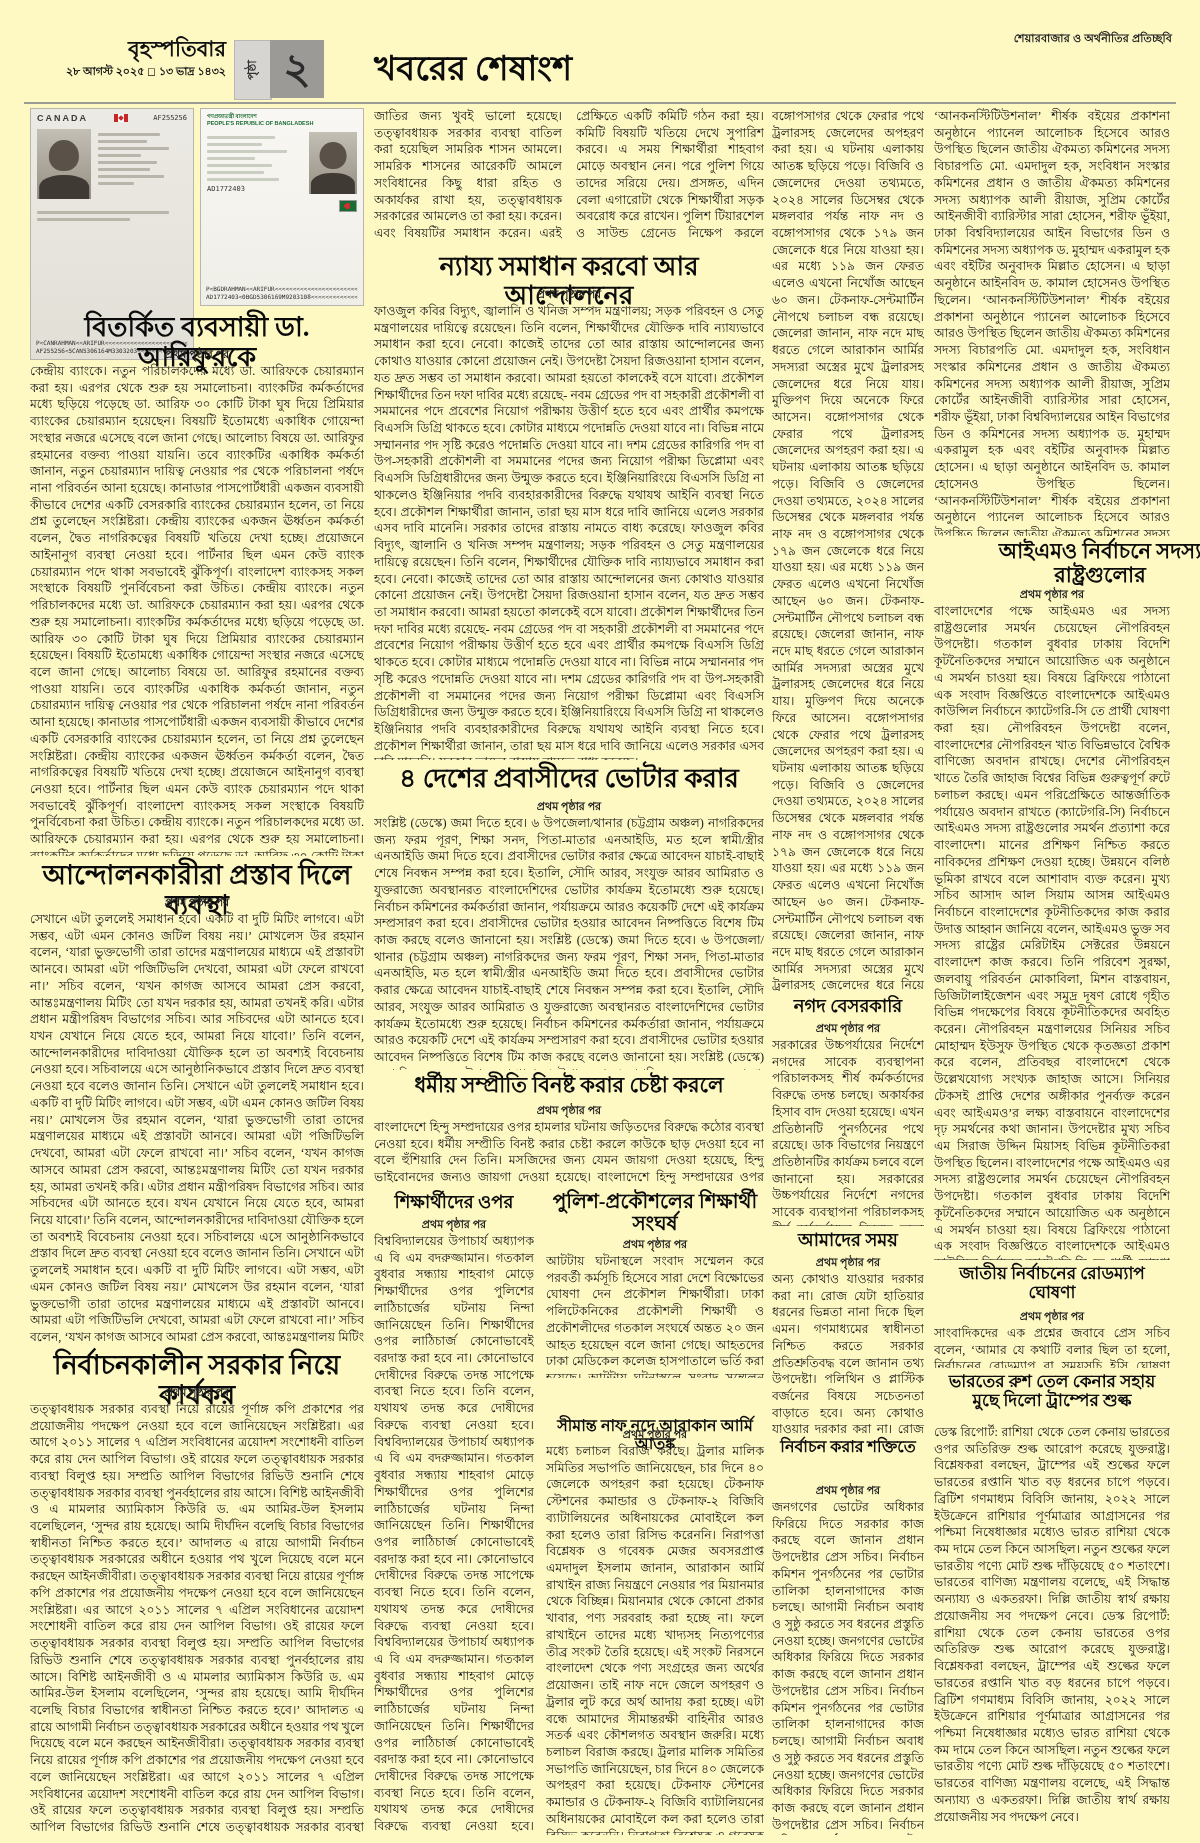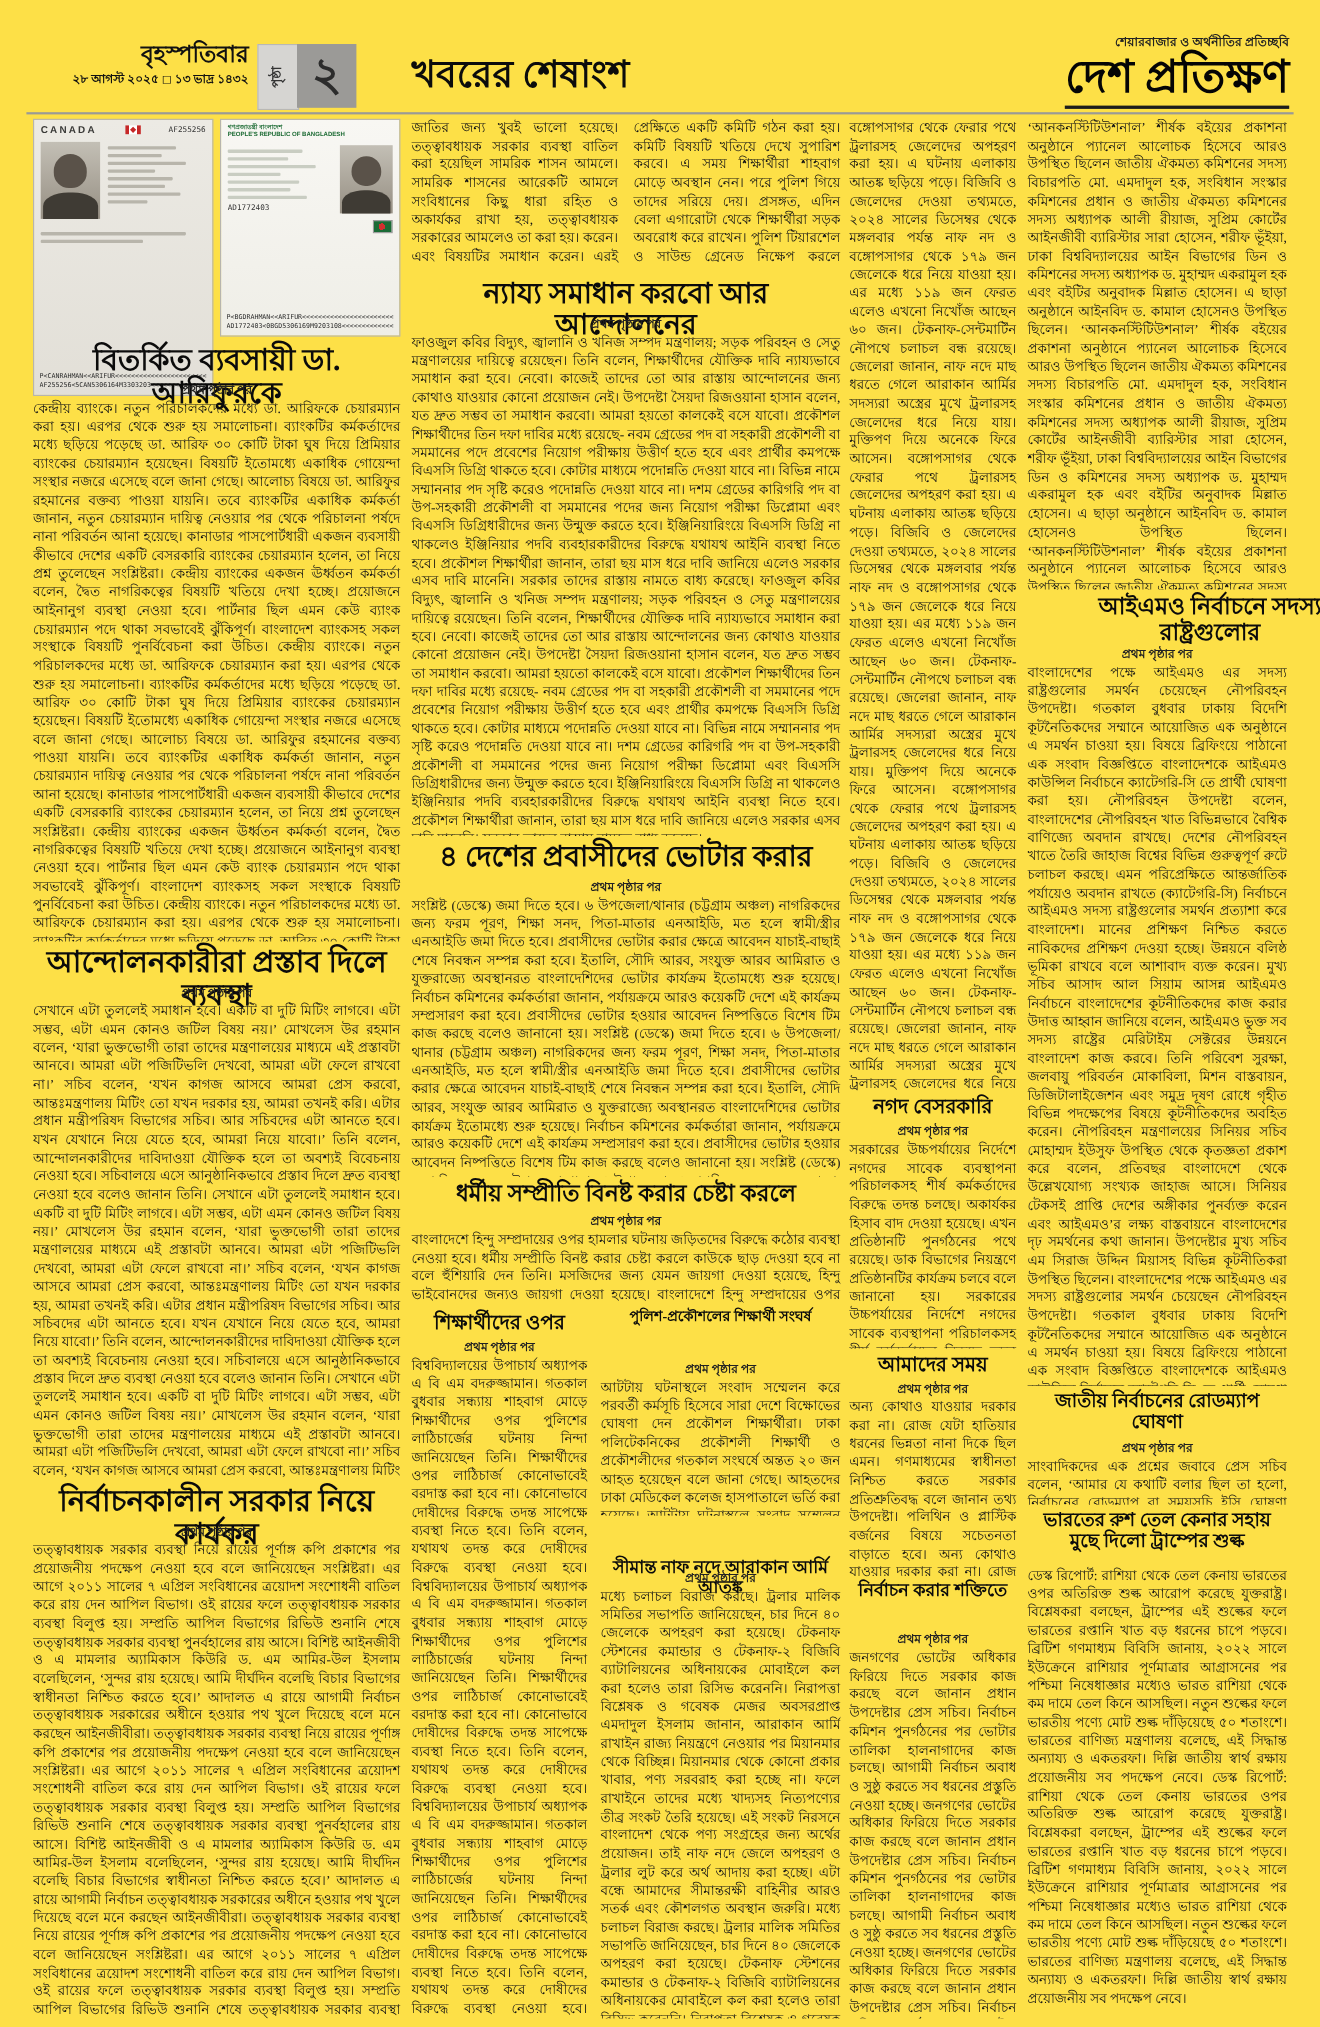--- a/index.html
+++ b/index.html
@@ -1,16 +1,16 @@
 <!DOCTYPE html>
 <html lang="bn"><head>
 <meta charset="utf-8">
 <style>
   html,body{margin:0;padding:0;background:#888;}
-  .page{position:relative;width:1200px;height:1843px;margin:0 auto;background:#fde047;
+  .page{position:relative;width:1200px;height:1843px;margin:0 auto;background:#fef9c3;
         font-family:"Liberation Serif","DejaVu Serif",serif;color:#111;overflow:hidden;}
   .abs{position:absolute;}
   
   .date-day{font-size:21px;font-weight:800;line-height:1.05;}
   .date-line{font-size:11px;font-weight:600;margin-top:3px;}
   .badge-a{background:#d6d5d2;border:1px solid #b9b8b4;display:flex;align-items:center;justify-content:center;}
   .badge-a span{transform:rotate(-90deg);font-size:12px;font-weight:800;color:#333;white-space:nowrap;}
   .badge-b{background:#9b9a97;display:flex;align-items:center;justify-content:center;}
   .badge-b span{font-size:42px;font-weight:800;color:#2c2c2c;line-height:1;}
   .section-title{font-size:34px;font-weight:800;color:#0c0c0c;line-height:1;}
@@ -59,21 +59,20 @@
     <span>পৃষ্ঠা</span>
   </div>
   <div class="abs badge-b" style="left:270px;top:40px;width:54px;height:58px;">
     <span>২</span>
   </div>
 
   <div class="abs section-title" style="left:352px;top:52px;margin-left:22px;">খবরের শেষাংশ</div>
 
   <div class="abs masthead" style="left:880px;top:30px;width:292px;">
     <div class="tag">শেয়ারবাজার ও অর্থনীতির প্রতিচ্ছবি</div>
-    <span class="title">দেশ প্রতিক্ষণ</span>
   </div>
 
   <div class="abs header-rule" style="left:24px;top:102px;width:1152px;"></div>
 
   <div class="abs pass pass-ca" style="left:30px;top:108px;width:164px;height:252px;">
     <div style="display:flex;justify-content:space-between;align-items:center;padding:4px 6px 0 6px;">
       <span class="head-en ca-country">CANADA</span>
       <span class="flag-ca"></span>
       <span class="ca-number">AF255256</span>
     </div>
@@ -146,21 +145,21 @@
   <div class="abs body-txt" style="left:374px;top:815px;width:390px;height:255px;">সংশ্লিষ্ট (ডেস্কে) জমা দিতে হবে। ৬ উপজেলা/থানার (চট্টগ্রাম অঞ্চল) নাগরিকদের জন্য ফরম পূরণ, শিক্ষা সনদ, পিতা-মাতার এনআইডি, মত হলে স্বামী/স্ত্রীর এনআইডি জমা দিতে হবে। প্রবাসীদের ভোটার করার ক্ষেত্রে আবেদন যাচাই-বাছাই শেষে নিবন্ধন সম্পন্ন করা হবে। ইতালি, সৌদি আরব, সংযুক্ত আরব আমিরাত ও যুক্তরাজ্যে অবস্থানরত বাংলাদেশিদের ভোটার কার্যক্রম ইতোমধ্যে শুরু হয়েছে। নির্বাচন কমিশনের কর্মকর্তারা জানান, পর্যায়ক্রমে আরও কয়েকটি দেশে এই কার্যক্রম সম্প্রসারণ করা হবে। প্রবাসীদের ভোটার হওয়ার আবেদন নিষ্পত্তিতে বিশেষ টিম কাজ করছে বলেও জানানো হয়। সংশ্লিষ্ট (ডেস্কে) জমা দিতে হবে। ৬ উপজেলা/থানার (চট্টগ্রাম অঞ্চল) নাগরিকদের জন্য ফরম পূরণ, শিক্ষা সনদ, পিতা-মাতার এনআইডি, মত হলে স্বামী/স্ত্রীর এনআইডি জমা দিতে হবে। প্রবাসীদের ভোটার করার ক্ষেত্রে আবেদন যাচাই-বাছাই শেষে নিবন্ধন সম্পন্ন করা হবে। ইতালি, সৌদি আরব, সংযুক্ত আরব আমিরাত ও যুক্তরাজ্যে অবস্থানরত বাংলাদেশিদের ভোটার কার্যক্রম ইতোমধ্যে শুরু হয়েছে। নির্বাচন কমিশনের কর্মকর্তারা জানান, পর্যায়ক্রমে আরও কয়েকটি দেশে এই কার্যক্রম সম্প্রসারণ করা হবে। প্রবাসীদের ভোটার হওয়ার আবেদন নিষ্পত্তিতে বিশেষ টিম কাজ করছে বলেও জানানো হয়। সংশ্লিষ্ট (ডেস্কে) জমা দিতে হবে। ৬ উপজেলা/থানার (চট্টগ্রাম অঞ্চল) নাগরিকদের জন্য ফরম পূরণ, শিক্ষা সনদ, পিতা-মাতার এনআইডি, মত হলে স্বামী/স্ত্রীর এনআইডি জমা দিতে হবে। প্রবাসীদের ভোটার করার ক্ষেত্রে আবেদন যাচাই-বাছাই শেষে নিবন্ধন সম্পন্ন করা হবে। ইতালি, সৌদি আরব, সংযুক্ত আরব আমিরাত ও যুক্তরাজ্যে অবস্থানরত বাংলাদেশিদের ভোটার কার্যক্রম ইতোমধ্যে শুরু হয়েছে। নির্বাচন কমিশনের কর্মকর্তারা জানান, পর্যায়ক্রমে আরও কয়েকটি দেশে এই কার্যক্রম সম্প্রসারণ করা হবে। প্রবাসীদের ভোটার হওয়ার আবেদন নিষ্পত্তিতে বিশেষ টিম কাজ করছে বলেও জানানো হয়।</div>
 
   <div class="abs headline" style="left:374px;top:1074px;width:390px;font-size:21px;">ধর্মীয় সম্প্রীতি বিনষ্ট করার চেষ্টা করলে</div>
   <div class="abs continued" style="left:374px;top:1102px;width:390px;">প্রথম পৃষ্ঠার পর</div>
   <div class="abs body-txt" style="left:374px;top:1119px;width:390px;height:65px;">বাংলাদেশে হিন্দু সম্প্রদায়ের ওপর হামলার ঘটনায় জড়িতদের বিরুদ্ধে কঠোর ব্যবস্থা নেওয়া হবে। ধর্মীয় সম্প্রীতি বিনষ্ট করার চেষ্টা করলে কাউকে ছাড় দেওয়া হবে না বলে হুঁশিয়ারি দেন তিনি। মসজিদের জন্য যেমন জায়গা দেওয়া হয়েছে, হিন্দু ভাইবোনদের জন্যও জায়গা দেওয়া হয়েছে। বাংলাদেশে হিন্দু সম্প্রদায়ের ওপর হামলার ঘটনায় জড়িতদের বিরুদ্ধে কঠোর ব্যবস্থা নেওয়া হবে। ধর্মীয় সম্প্রীতি বিনষ্ট করার চেষ্টা করলে কাউকে ছাড় দেওয়া হবে না বলে হুঁশিয়ারি দেন তিনি। মসজিদের জন্য যেমন জায়গা দেওয়া হয়েছে, হিন্দু ভাইবোনদের জন্যও জায়গা দেওয়া হয়েছে।</div>
 
   <div class="abs headline" style="left:374px;top:1192px;width:160px;font-size:18px;">শিক্ষার্থীদের ওপর</div>
   <div class="abs continued" style="left:374px;top:1216px;width:160px;">প্রথম পৃষ্ঠার পর</div>
   <div class="abs body-txt" style="left:374px;top:1233px;width:160px;height:602px;">বিশ্ববিদ্যালয়ের উপাচার্য অধ্যাপক এ বি এম বদরুজ্জামান। গতকাল বুধবার সন্ধ্যায় শাহবাগ মোড়ে শিক্ষার্থীদের ওপর পুলিশের লাঠিচার্জের ঘটনায় নিন্দা জানিয়েছেন তিনি। শিক্ষার্থীদের ওপর লাঠিচার্জ কোনোভাবেই বরদাস্ত করা হবে না। কোনোভাবে দোষীদের বিরুদ্ধে তদন্ত সাপেক্ষে ব্যবস্থা নিতে হবে। তিনি বলেন, যথাযথ তদন্ত করে দোষীদের বিরুদ্ধে ব্যবস্থা নেওয়া হবে। বিশ্ববিদ্যালয়ের উপাচার্য অধ্যাপক এ বি এম বদরুজ্জামান। গতকাল বুধবার সন্ধ্যায় শাহবাগ মোড়ে শিক্ষার্থীদের ওপর পুলিশের লাঠিচার্জের ঘটনায় নিন্দা জানিয়েছেন তিনি। শিক্ষার্থীদের ওপর লাঠিচার্জ কোনোভাবেই বরদাস্ত করা হবে না। কোনোভাবে দোষীদের বিরুদ্ধে তদন্ত সাপেক্ষে ব্যবস্থা নিতে হবে। তিনি বলেন, যথাযথ তদন্ত করে দোষীদের বিরুদ্ধে ব্যবস্থা নেওয়া হবে। বিশ্ববিদ্যালয়ের উপাচার্য অধ্যাপক এ বি এম বদরুজ্জামান। গতকাল বুধবার সন্ধ্যায় শাহবাগ মোড়ে শিক্ষার্থীদের ওপর পুলিশের লাঠিচার্জের ঘটনায় নিন্দা জানিয়েছেন তিনি। শিক্ষার্থীদের ওপর লাঠিচার্জ কোনোভাবেই বরদাস্ত করা হবে না। কোনোভাবে দোষীদের বিরুদ্ধে তদন্ত সাপেক্ষে ব্যবস্থা নিতে হবে। তিনি বলেন, যথাযথ তদন্ত করে দোষীদের বিরুদ্ধে ব্যবস্থা নেওয়া হবে। বিশ্ববিদ্যালয়ের উপাচার্য অধ্যাপক এ বি এম বদরুজ্জামান। গতকাল বুধবার সন্ধ্যায় শাহবাগ মোড়ে শিক্ষার্থীদের ওপর পুলিশের লাঠিচার্জের ঘটনায় নিন্দা জানিয়েছেন তিনি। শিক্ষার্থীদের ওপর লাঠিচার্জ কোনোভাবেই বরদাস্ত করা হবে না। কোনোভাবে দোষীদের বিরুদ্ধে তদন্ত সাপেক্ষে ব্যবস্থা নিতে হবে। তিনি বলেন, যথাযথ তদন্ত করে দোষীদের বিরুদ্ধে ব্যবস্থা নেওয়া হবে। বিশ্ববিদ্যালয়ের উপাচার্য অধ্যাপক এ বি এম বদরুজ্জামান। গতকাল বুধবার সন্ধ্যায় শাহবাগ মোড়ে শিক্ষার্থীদের ওপর পুলিশের লাঠিচার্জের ঘটনায় নিন্দা জানিয়েছেন তিনি। শিক্ষার্থীদের ওপর লাঠিচার্জ কোনোভাবেই বরদাস্ত করা হবে না। কোনোভাবে দোষীদের বিরুদ্ধে তদন্ত সাপেক্ষে ব্যবস্থা নিতে হবে। তিনি বলেন, যথাযথ তদন্ত করে দোষীদের বিরুদ্ধে ব্যবস্থা নেওয়া হবে।</div>
 
-  <div class="abs headline" style="left:546px;top:1190px;width:218px;font-size:13px;">পুলিশ-প্রকৌশলের শিক্ষার্থী সংঘর্ষ</div>
+  <div class="abs headline" style="left:546px;top:1190px;width:218px;font-size:20px;">পুলিশ-প্রকৌশলের শিক্ষার্থী সংঘর্ষ</div>
   <div class="abs continued" style="left:546px;top:1236px;width:218px;">প্রথম পৃষ্ঠার পর</div>
   <div class="abs body-txt" style="left:546px;top:1253px;width:218px;height:125px;">আটটায় ঘটনাস্থলে সংবাদ সম্মেলন করে পরবর্তী কর্মসূচি হিসেবে সারা দেশে বিক্ষোভের ঘোষণা দেন প্রকৌশল শিক্ষার্থীরা। ঢাকা পলিটেকনিকের প্রকৌশলী শিক্ষার্থী ও প্রকৌশলীদের গতকাল সংঘর্ষে অন্তত ২০ জন আহত হয়েছেন বলে জানা গেছে। আহতদের ঢাকা মেডিকেল কলেজ হাসপাতালে ভর্তি করা হয়েছে। আটটায় ঘটনাস্থলে সংবাদ সম্মেলন করে পরবর্তী কর্মসূচি হিসেবে সারা দেশে বিক্ষোভের ঘোষণা দেন প্রকৌশল শিক্ষার্থীরা। ঢাকা পলিটেকনিকের প্রকৌশলী শিক্ষার্থী ও প্রকৌশলীদের গতকাল সংঘর্ষে অন্তত ২০ জন আহত হয়েছেন বলে জানা গেছে। আহতদের ঢাকা মেডিকেল কলেজ হাসপাতালে ভর্তি করা হয়েছে। আটটায় ঘটনাস্থলে সংবাদ সম্মেলন করে পরবর্তী কর্মসূচি হিসেবে সারা দেশে বিক্ষোভের ঘোষণা দেন প্রকৌশল শিক্ষার্থীরা। ঢাকা পলিটেকনিকের প্রকৌশলী শিক্ষার্থী ও প্রকৌশলীদের গতকাল সংঘর্ষে অন্তত ২০ জন আহত হয়েছেন বলে জানা গেছে। আহতদের ঢাকা মেডিকেল কলেজ হাসপাতালে ভর্তি করা হয়েছে।</div>
 
   <div class="abs headline" style="left:546px;top:1417px;width:218px;font-size:16px;">সীমান্ত নাফ নদে আরাকান আর্মি আতঙ্ক</div>
   <div class="abs continued" style="left:546px;top:1426px;width:218px;">প্রথম পৃষ্ঠার পর</div>
   <div class="abs body-txt" style="left:546px;top:1443px;width:218px;height:392px;">মধ্যে চলাচল বিরাজ করছে। ট্রলার মালিক সমিতির সভাপতি জানিয়েছেন, চার দিনে ৪০ জেলেকে অপহরণ করা হয়েছে। টেকনাফ স্টেশনের কমান্ডার ও টেকনাফ-২ বিজিবি ব্যাটালিয়নের অধিনায়কের মোবাইলে কল করা হলেও তারা রিসিভ করেননি। নিরাপত্তা বিশ্লেষক ও গবেষক মেজর অবসরপ্রাপ্ত এমদাদুল ইসলাম জানান, আরাকান আর্মি রাখাইন রাজ্য নিয়ন্ত্রণে নেওয়ার পর মিয়ানমার থেকে বিচ্ছিন্ন। মিয়ানমার থেকে কোনো প্রকার খাবার, পণ্য সরবরাহ করা হচ্ছে না। ফলে রাখাইনে তাদের মধ্যে খাদ্যসহ নিত্যপণ্যের তীব্র সংকট তৈরি হয়েছে। এই সংকট নিরসনে বাংলাদেশ থেকে পণ্য সংগ্রহের জন্য অর্থের প্রয়োজন। তাই নাফ নদে জেলে অপহরণ ও ট্রলার লুট করে অর্থ আদায় করা হচ্ছে। এটা বন্ধে আমাদের সীমান্তরক্ষী বাহিনীর আরও সতর্ক এবং কৌশলগত অবস্থান জরুরি। মধ্যে চলাচল বিরাজ করছে। ট্রলার মালিক সমিতির সভাপতি জানিয়েছেন, চার দিনে ৪০ জেলেকে অপহরণ করা হয়েছে। টেকনাফ স্টেশনের কমান্ডার ও টেকনাফ-২ বিজিবি ব্যাটালিয়নের অধিনায়কের মোবাইলে কল করা হলেও তারা রিসিভ করেননি। নিরাপত্তা বিশ্লেষক ও গবেষক মেজর অবসরপ্রাপ্ত এমদাদুল ইসলাম জানান, আরাকান আর্মি রাখাইন রাজ্য নিয়ন্ত্রণে নেওয়ার পর মিয়ানমার থেকে বিচ্ছিন্ন। মিয়ানমার থেকে কোনো প্রকার খাবার, পণ্য সরবরাহ করা হচ্ছে না। ফলে রাখাইনে তাদের মধ্যে খাদ্যসহ নিত্যপণ্যের তীব্র সংকট তৈরি হয়েছে। এই সংকট নিরসনে বাংলাদেশ থেকে পণ্য সংগ্রহের জন্য অর্থের প্রয়োজন। তাই নাফ নদে জেলে অপহরণ ও ট্রলার লুট করে অর্থ আদায় করা হচ্ছে। এটা বন্ধে আমাদের সীমান্তরক্ষী বাহিনীর আরও সতর্ক এবং কৌশলগত অবস্থান জরুরি।</div>
 
   <div class="abs body-txt" style="left:772px;top:108px;width:152px;height:884px;">বঙ্গোপসাগর থেকে ফেরার পথে ট্রলারসহ জেলেদের অপহরণ করা হয়। এ ঘটনায় এলাকায় আতঙ্ক ছড়িয়ে পড়ে। বিজিবি ও জেলেদের দেওয়া তথ্যমতে, ২০২৪ সালের ডিসেম্বর থেকে মঙ্গলবার পর্যন্ত নাফ নদ ও বঙ্গোপসাগর থেকে ১৭৯ জন জেলেকে ধরে নিয়ে যাওয়া হয়। এর মধ্যে ১১৯ জন ফেরত এলেও এখনো নিখোঁজ আছেন ৬০ জন। টেকনাফ-সেন্টমার্টিন নৌপথে চলাচল বন্ধ রয়েছে। জেলেরা জানান, নাফ নদে মাছ ধরতে গেলে আরাকান আর্মির সদস্যরা অস্ত্রের মুখে ট্রলারসহ জেলেদের ধরে নিয়ে যায়। মুক্তিপণ দিয়ে অনেকে ফিরে আসেন। বঙ্গোপসাগর থেকে ফেরার পথে ট্রলারসহ জেলেদের অপহরণ করা হয়। এ ঘটনায় এলাকায় আতঙ্ক ছড়িয়ে পড়ে। বিজিবি ও জেলেদের দেওয়া তথ্যমতে, ২০২৪ সালের ডিসেম্বর থেকে মঙ্গলবার পর্যন্ত নাফ নদ ও বঙ্গোপসাগর থেকে ১৭৯ জন জেলেকে ধরে নিয়ে যাওয়া হয়। এর মধ্যে ১১৯ জন ফেরত এলেও এখনো নিখোঁজ আছেন ৬০ জন। টেকনাফ-সেন্টমার্টিন নৌপথে চলাচল বন্ধ রয়েছে। জেলেরা জানান, নাফ নদে মাছ ধরতে গেলে আরাকান আর্মির সদস্যরা অস্ত্রের মুখে ট্রলারসহ জেলেদের ধরে নিয়ে যায়। মুক্তিপণ দিয়ে অনেকে ফিরে আসেন। বঙ্গোপসাগর থেকে ফেরার পথে ট্রলারসহ জেলেদের অপহরণ করা হয়। এ ঘটনায় এলাকায় আতঙ্ক ছড়িয়ে পড়ে। বিজিবি ও জেলেদের দেওয়া তথ্যমতে, ২০২৪ সালের ডিসেম্বর থেকে মঙ্গলবার পর্যন্ত নাফ নদ ও বঙ্গোপসাগর থেকে ১৭৯ জন জেলেকে ধরে নিয়ে যাওয়া হয়। এর মধ্যে ১১৯ জন ফেরত এলেও এখনো নিখোঁজ আছেন ৬০ জন। টেকনাফ-সেন্টমার্টিন নৌপথে চলাচল বন্ধ রয়েছে। জেলেরা জানান, নাফ নদে মাছ ধরতে গেলে আরাকান আর্মির সদস্যরা অস্ত্রের মুখে ট্রলারসহ জেলেদের ধরে নিয়ে যায়। মুক্তিপণ দিয়ে অনেকে ফিরে আসেন।</div>
 
   <div class="abs headline" style="left:772px;top:996px;width:152px;font-size:18px;">নগদ বেসরকারি</div>

